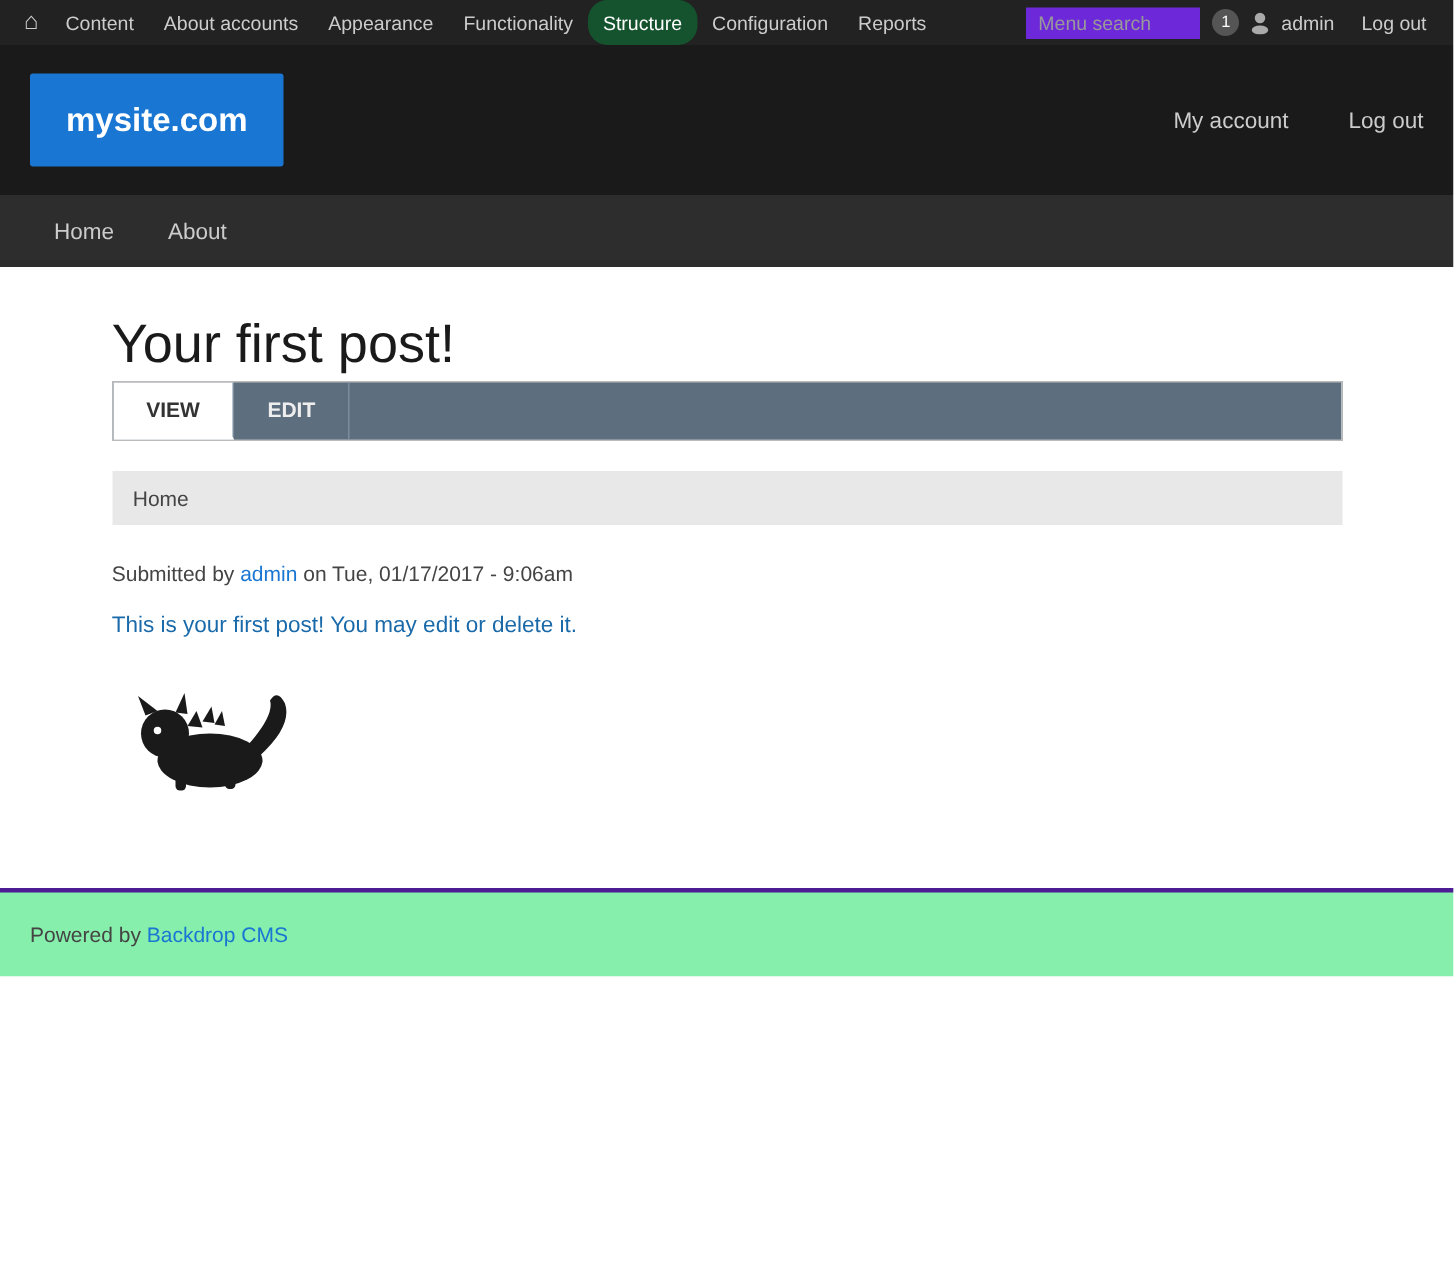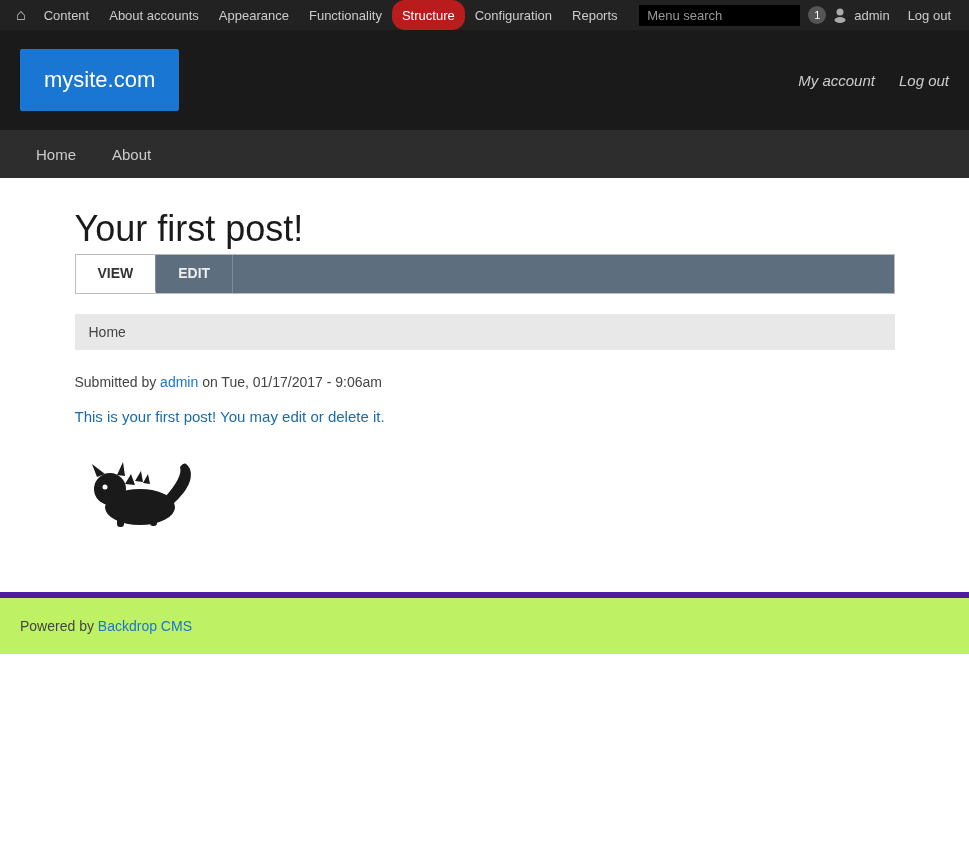--- a/index.html
+++ b/index.html
@@ -30,26 +30,26 @@
       padding: 0 8px;
       font-size: 16px;
     }
     .admin-toolbar-search {
       margin-left: auto;
       display: flex;
       align-items: center;
       gap: 8px;
     }
     .admin-toolbar-search input {
-      background: #000000;
+      background: #6d28d9;
       border: none;
       color: #ccc;
       padding: 3px 8px;
       font-size: 13px;
-      width: 161px;
+      width: 116px;
       outline: none;
     }
     .admin-toolbar-search input::placeholder { color: #999; }
     .admin-user-area {
       display: flex;
       align-items: center;
       gap: 6px;
       padding: 0 8px;
       color: #ccc;
       font-size: 13px;
@@ -78,29 +78,28 @@
       padding: 10px 20px;
       display: flex;
       align-items: center;
       justify-content: space-between;
       min-height: 100px;
     }
     .site-logo {
       background: #1976d2;
       color: #fff;
       font-size: 22px;
-      font-weight: normal;
+      font-weight: bold;
       padding: 18px 24px;
       border-radius: 2px;
     }
     .site-header-links {
       display: flex;
-      gap: 24px;
+      gap: 40px;
       align-items: flex-start;
-      font-style: italic;
     }
     .site-header-link {
       color: #ccc;
       font-size: 15px;
       cursor: pointer;
       text-decoration: none;
     }
 
     
     #main-nav {
@@ -184,33 +183,33 @@
       margin-bottom: 24px;
     }
 
     
     .mascot-area {
       margin-bottom: 20px;
     }
 
     
     #site-footer {
-      border-top: 6px solid #4c1d95;
+      border-top: 3px solid #4c1d95;
       padding: 20px;
       font-size: 14px;
       color: #444;
-      background: #bef264;
+      background: #86efac;
     }
     #site-footer a {
       color: #1976d2;
       text-decoration: none;
     }
 
     .structure-hover {
-      background: #b91c1c;
+      background: #14532d;
       color: #fff;
       border-radius: 13px;
     }
   </style>
 </head>
 <body>
 
 <div id="admin-toolbar">
   <span class="admin-toolbar-item admin-toolbar-home">⌂</span>
   <span class="admin-toolbar-item">Content</span>

